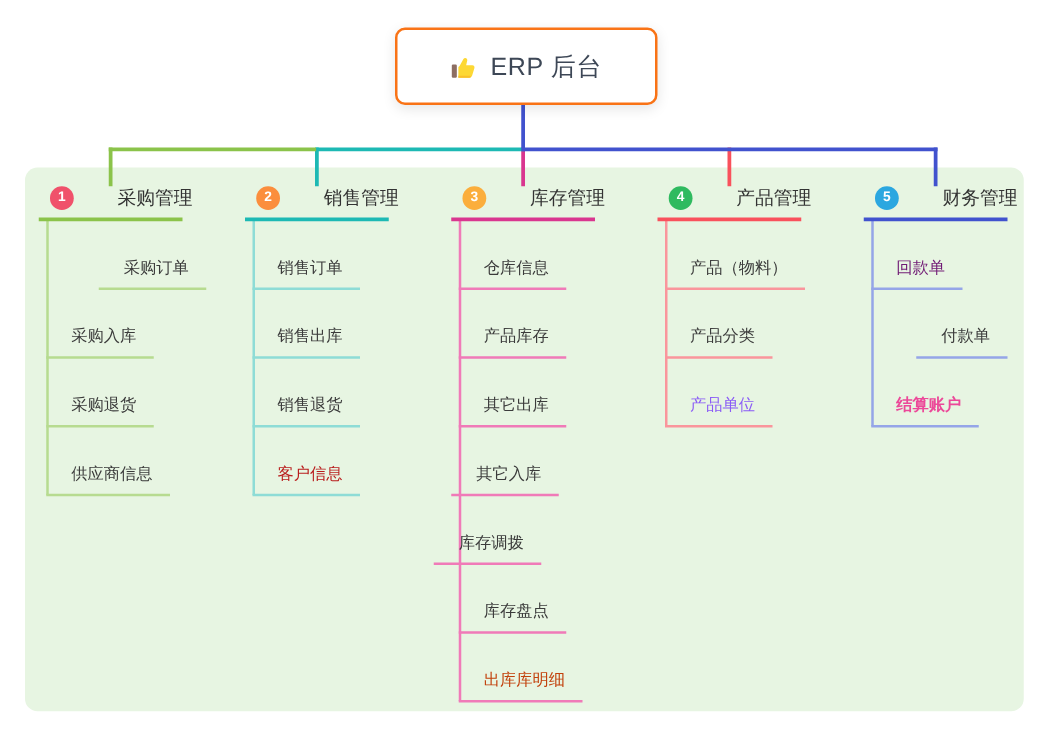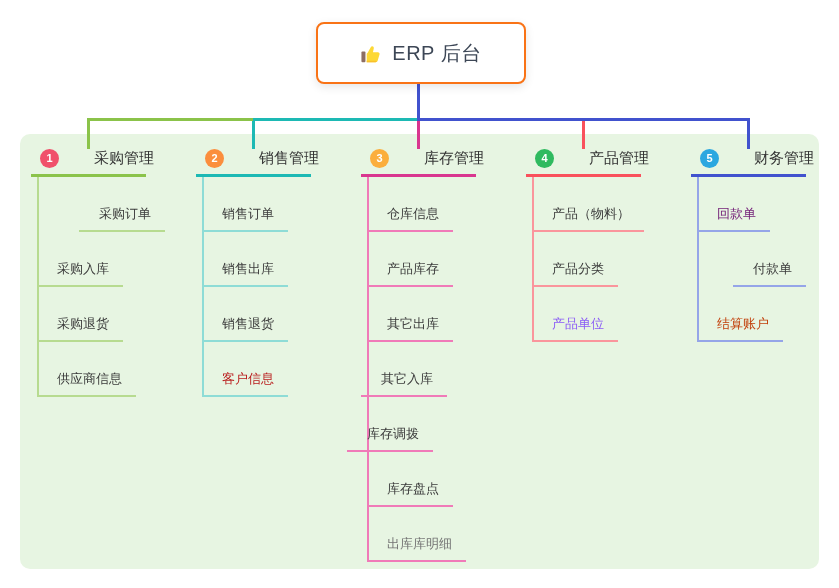--- a/index.html
+++ b/index.html
@@ -93,29 +93,29 @@
       <div class="branch-title" style="left: 361px; top: 149px; border-bottom: 3px solid rgb(217, 54, 143);">
         <span class="badge" style="background: rgb(251, 174, 60);">3</span>
         <span class="title-label">库存管理</span>
       </div>
       <div class="child-node" style="left: 367px; top: 206px; border-bottom: 2px solid rgb(240, 122, 184); color: rgb(59, 59, 59);">仓库信息</div>
       <div class="child-node" style="left: 367px; top: 261px; border-bottom: 2px solid rgb(240, 122, 184); color: rgb(59, 59, 59);">产品库存</div>
       <div class="child-node" style="left: 367px; top: 316px; border-bottom: 2px solid rgb(240, 122, 184); color: rgb(59, 59, 59); text-align: center;">其它出库</div>
       <div class="child-node" style="left: 361px; top: 371px; border-bottom: 2px solid rgb(240, 122, 184); color: rgb(59, 59, 59);">其它入库</div>
       <div class="child-node" style="left: 347px; top: 426px; border-bottom: 2px solid rgb(240, 122, 184); color: rgb(59, 59, 59);">库存调拨</div>
       <div class="child-node" style="left: 367px; top: 481px; border-bottom: 2px solid rgb(240, 122, 184); color: rgb(59, 59, 59);">库存盘点</div>
-      <div class="child-node" style="left: 367px; top: 536px; border-bottom: 2px solid rgb(240, 122, 184); color: #737373;">出库库明细</div>
+      <div class="child-node" style="left: 367px; top: 536px; border-bottom: 2px solid rgb(240, 122, 184); color: #c2410c;">出库库明细</div>
       <div class="branch-title" style="left: 526px; top: 149px; border-bottom: 3px solid rgb(249, 81, 92);">
         <span class="badge" style="background: rgb(47, 186, 95);">4</span>
         <span class="title-label">产品管理</span>
       </div>
       <div class="child-node" style="left: 532px; top: 206px; border-bottom: 2px solid rgb(250, 149, 156); color: rgb(59, 59, 59);">产品（物料）</div>
       <div class="child-node" style="left: 532px; top: 261px; border-bottom: 2px solid rgb(250, 149, 156); color: rgb(59, 59, 59);">产品分类</div>
       <div class="child-node" style="left: 532px; top: 316px; border-bottom: 2px solid rgb(250, 149, 156); color: #8b5cf6;">产品单位</div>
       <div class="branch-title" style="left: 691px; top: 149px; border-bottom: 3px solid rgb(65, 82, 206);">
         <span class="badge" style="background: rgb(43, 167, 224);">5</span>
         <span class="title-label">财务管理</span>
       </div>
       <div class="child-node" style="left: 697px; top: 206px; border-bottom: 2px solid rgb(149, 165, 232); color: #701a75;">回款单</div>
       <div class="child-node" style="left: 697px; top: 261px; border-bottom: 2px solid rgb(149, 165, 232); color: rgb(59, 59, 59); margin-left: 36px;">付款单</div>
-      <div class="child-node" style="left: 697px; top: 316px; border-bottom: 2px solid rgb(149, 165, 232); color: #c2410c;">结算账户</div>
+      <div class="child-node" style="left: 697px; top: 316px; border-bottom: 2px solid rgb(149, 165, 232); color: #ec4899; font-weight: bold;">结算账户</div>
     </div>
 </div>
 
 </body></html>

